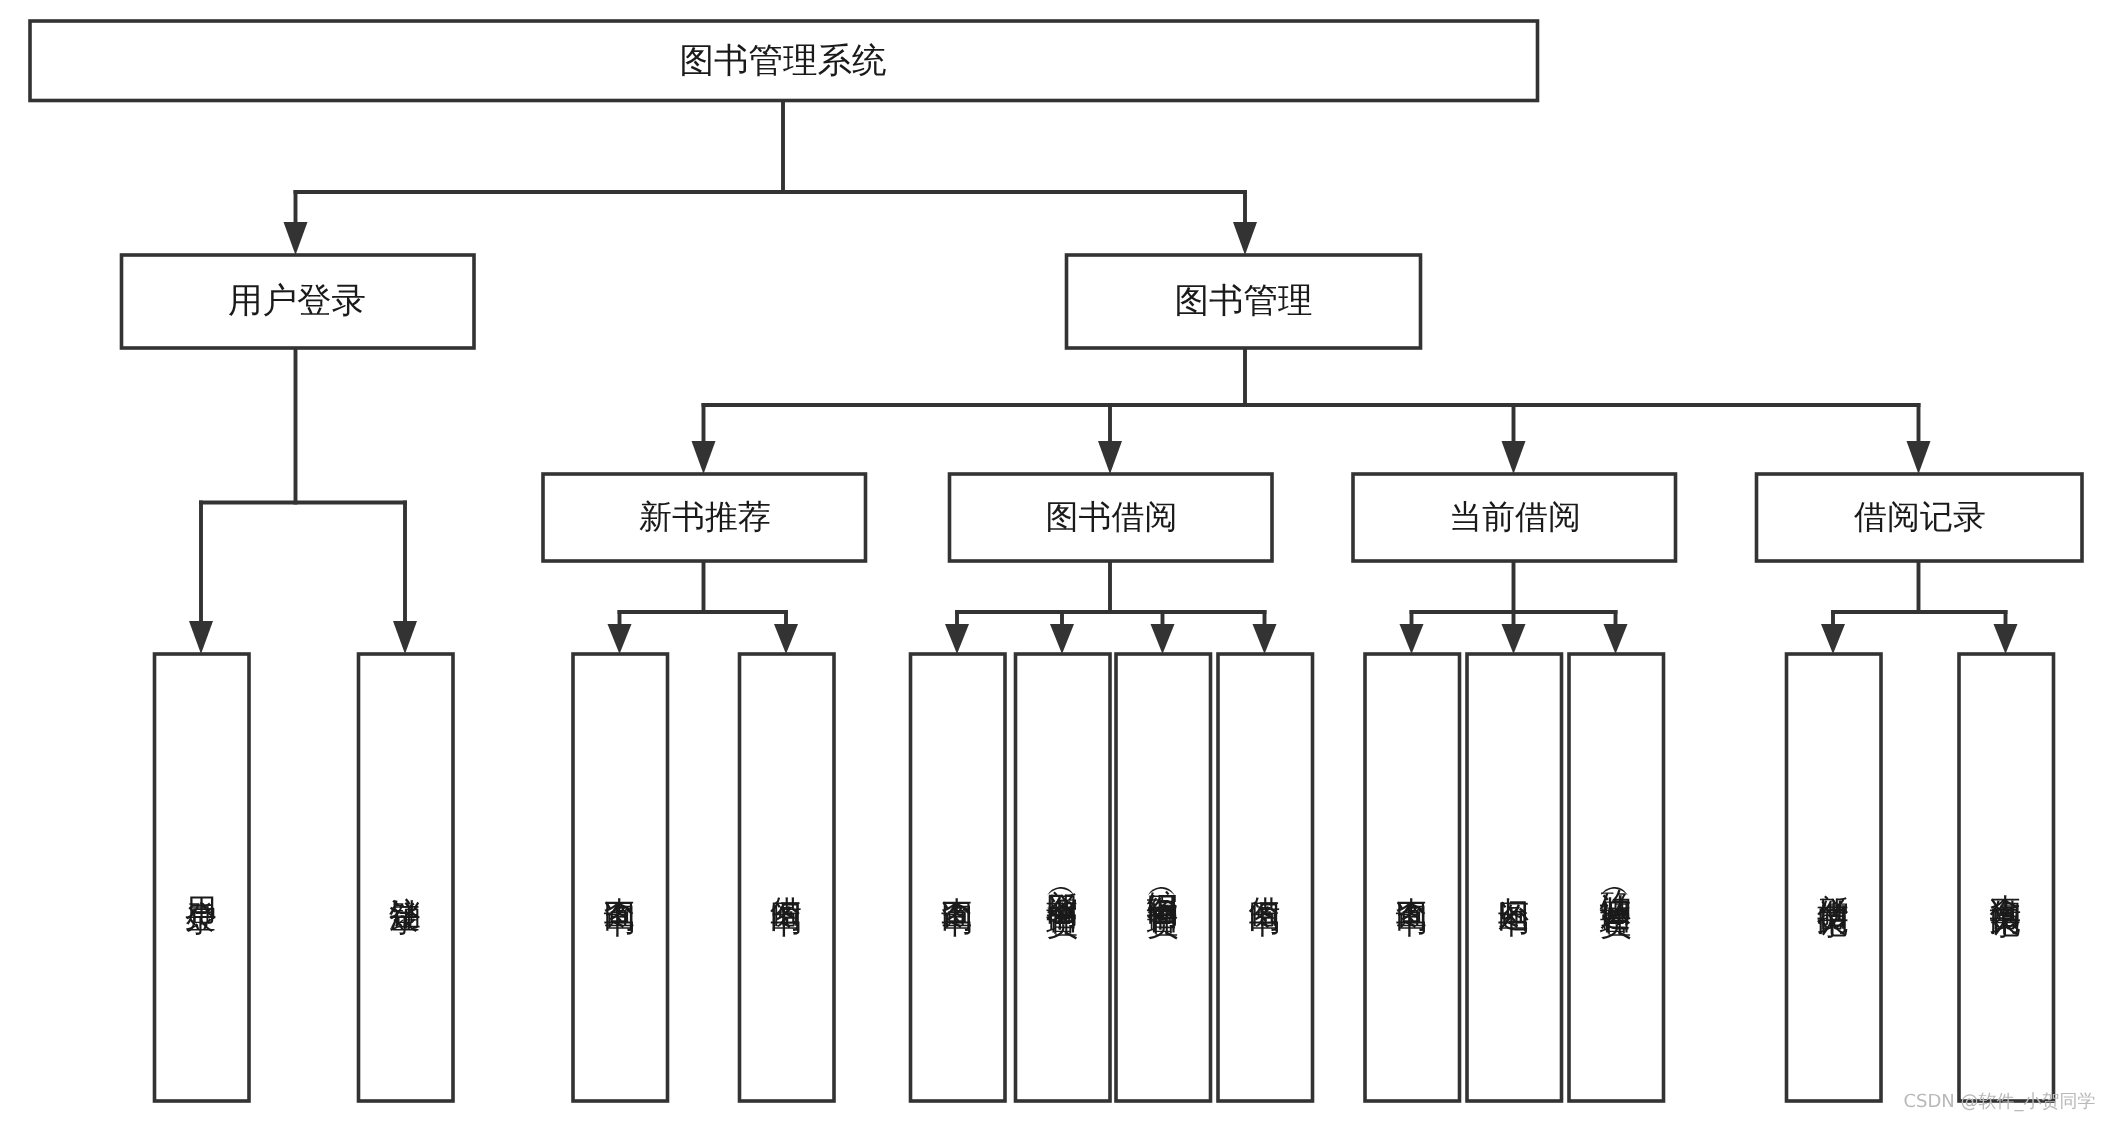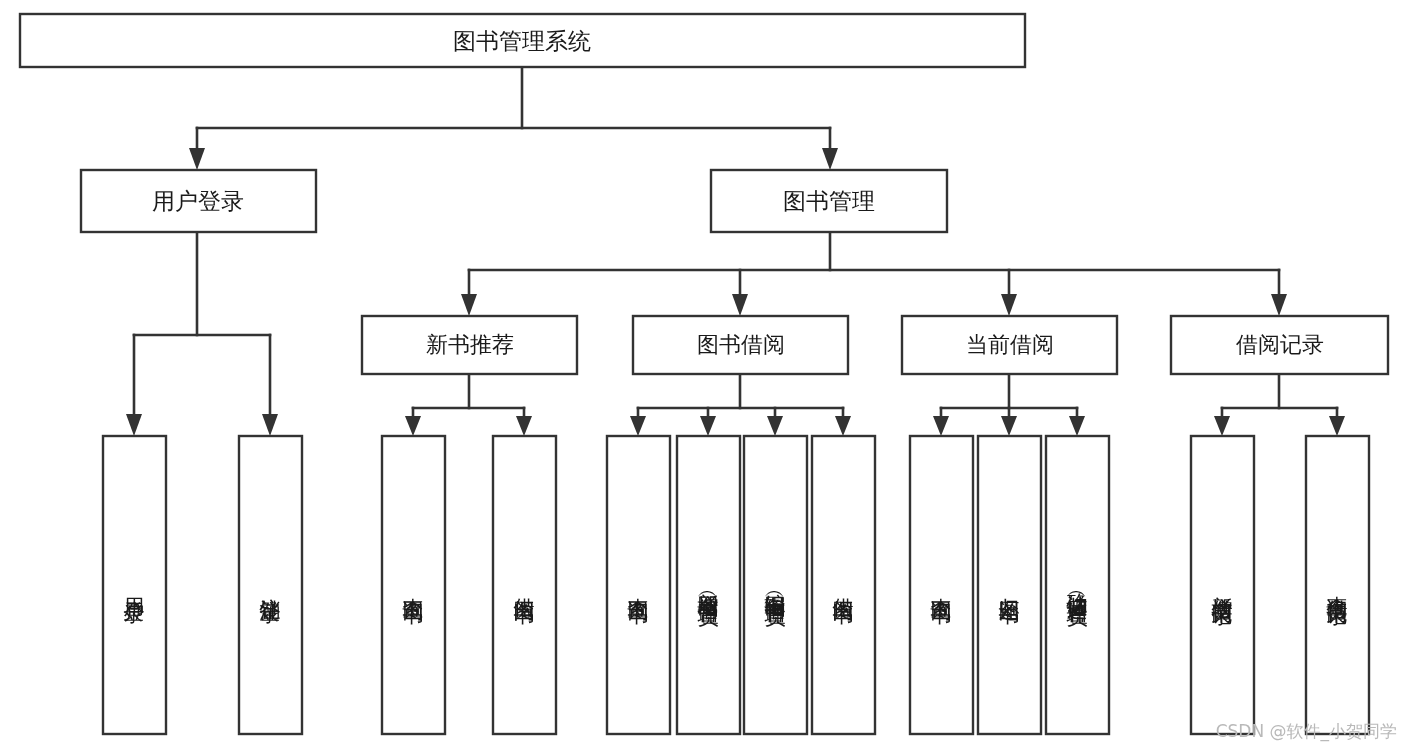--- a/index.html
+++ b/index.html
@@ -61,21 +61,21 @@
     writing-mode: vertical-rl;
     text-orientation: upright;
     letter-spacing: 2px;
     text-anchor: middle;
   }
   .watermark {
     position: absolute;
     right: 8px;
     bottom: 4px;
     font-family: "DejaVu Sans", "Liberation Sans", sans-serif;
-    font-size: 17px;
+    font-size: 12px;
     color: #b9b9b9;
     white-space: nowrap;
     user-select: none;
     text-align: right;
   }
 </style>
 </head>
 <body>
 
 <div id="diagram-root">

